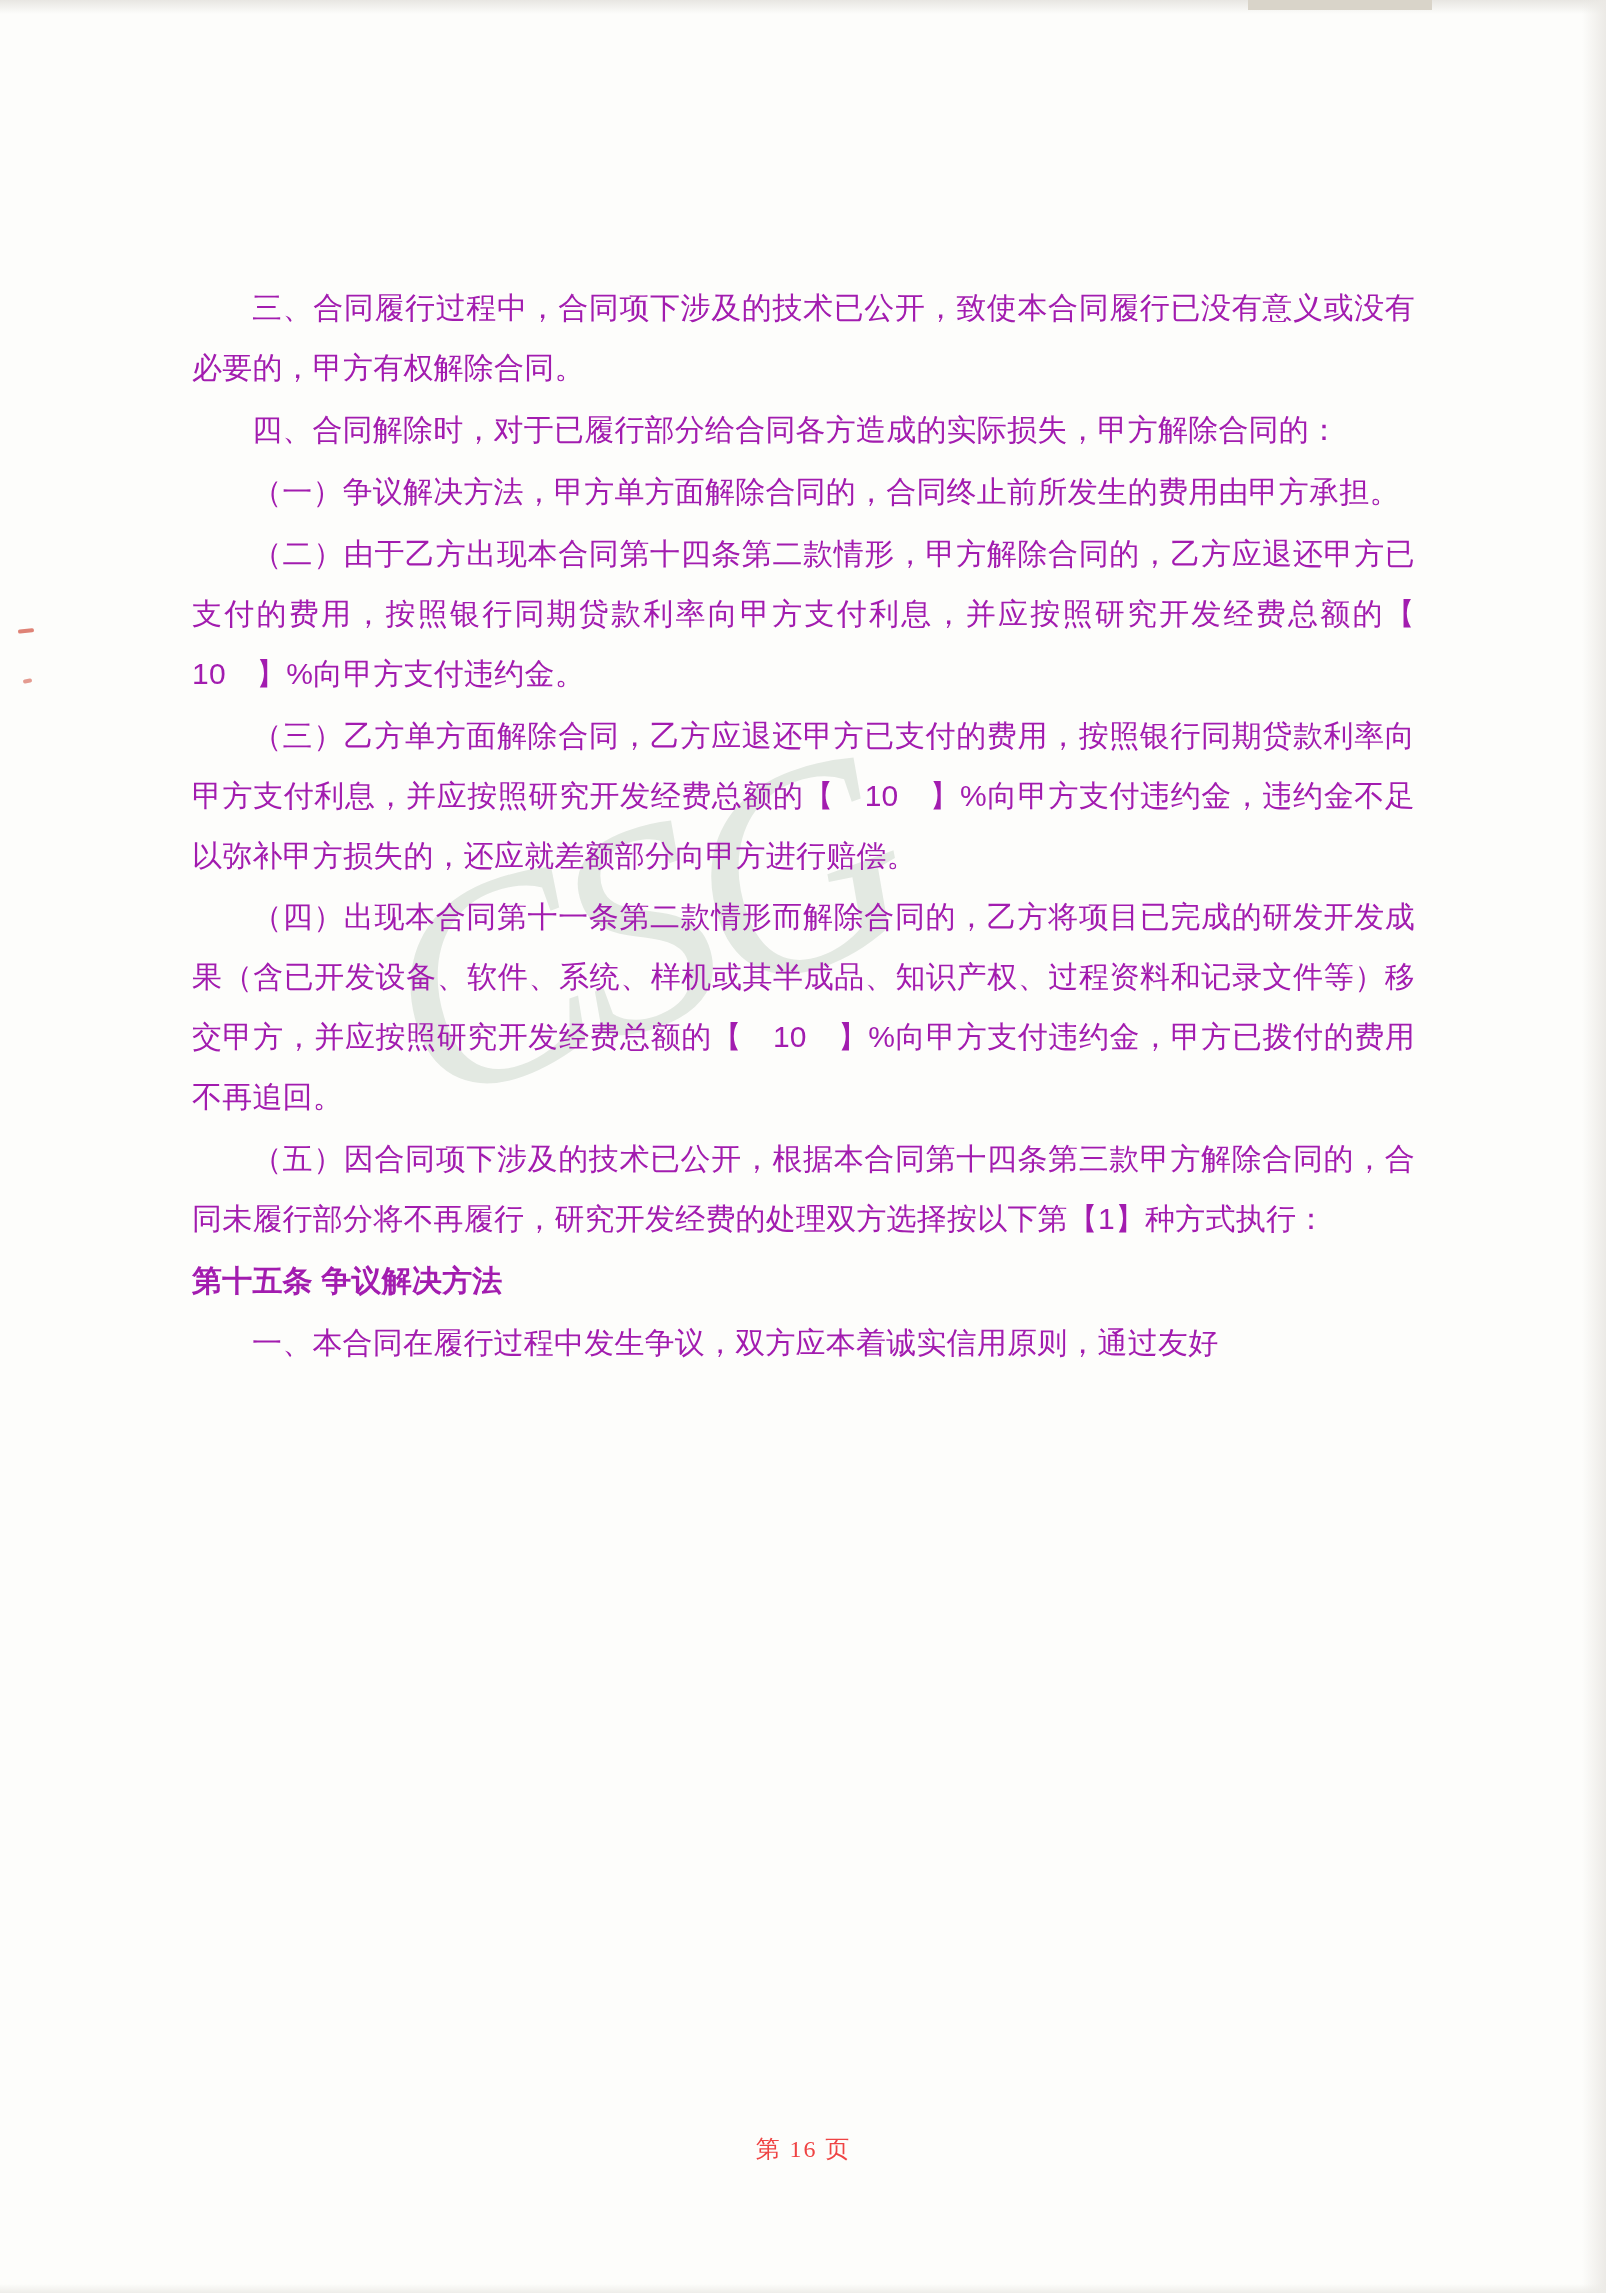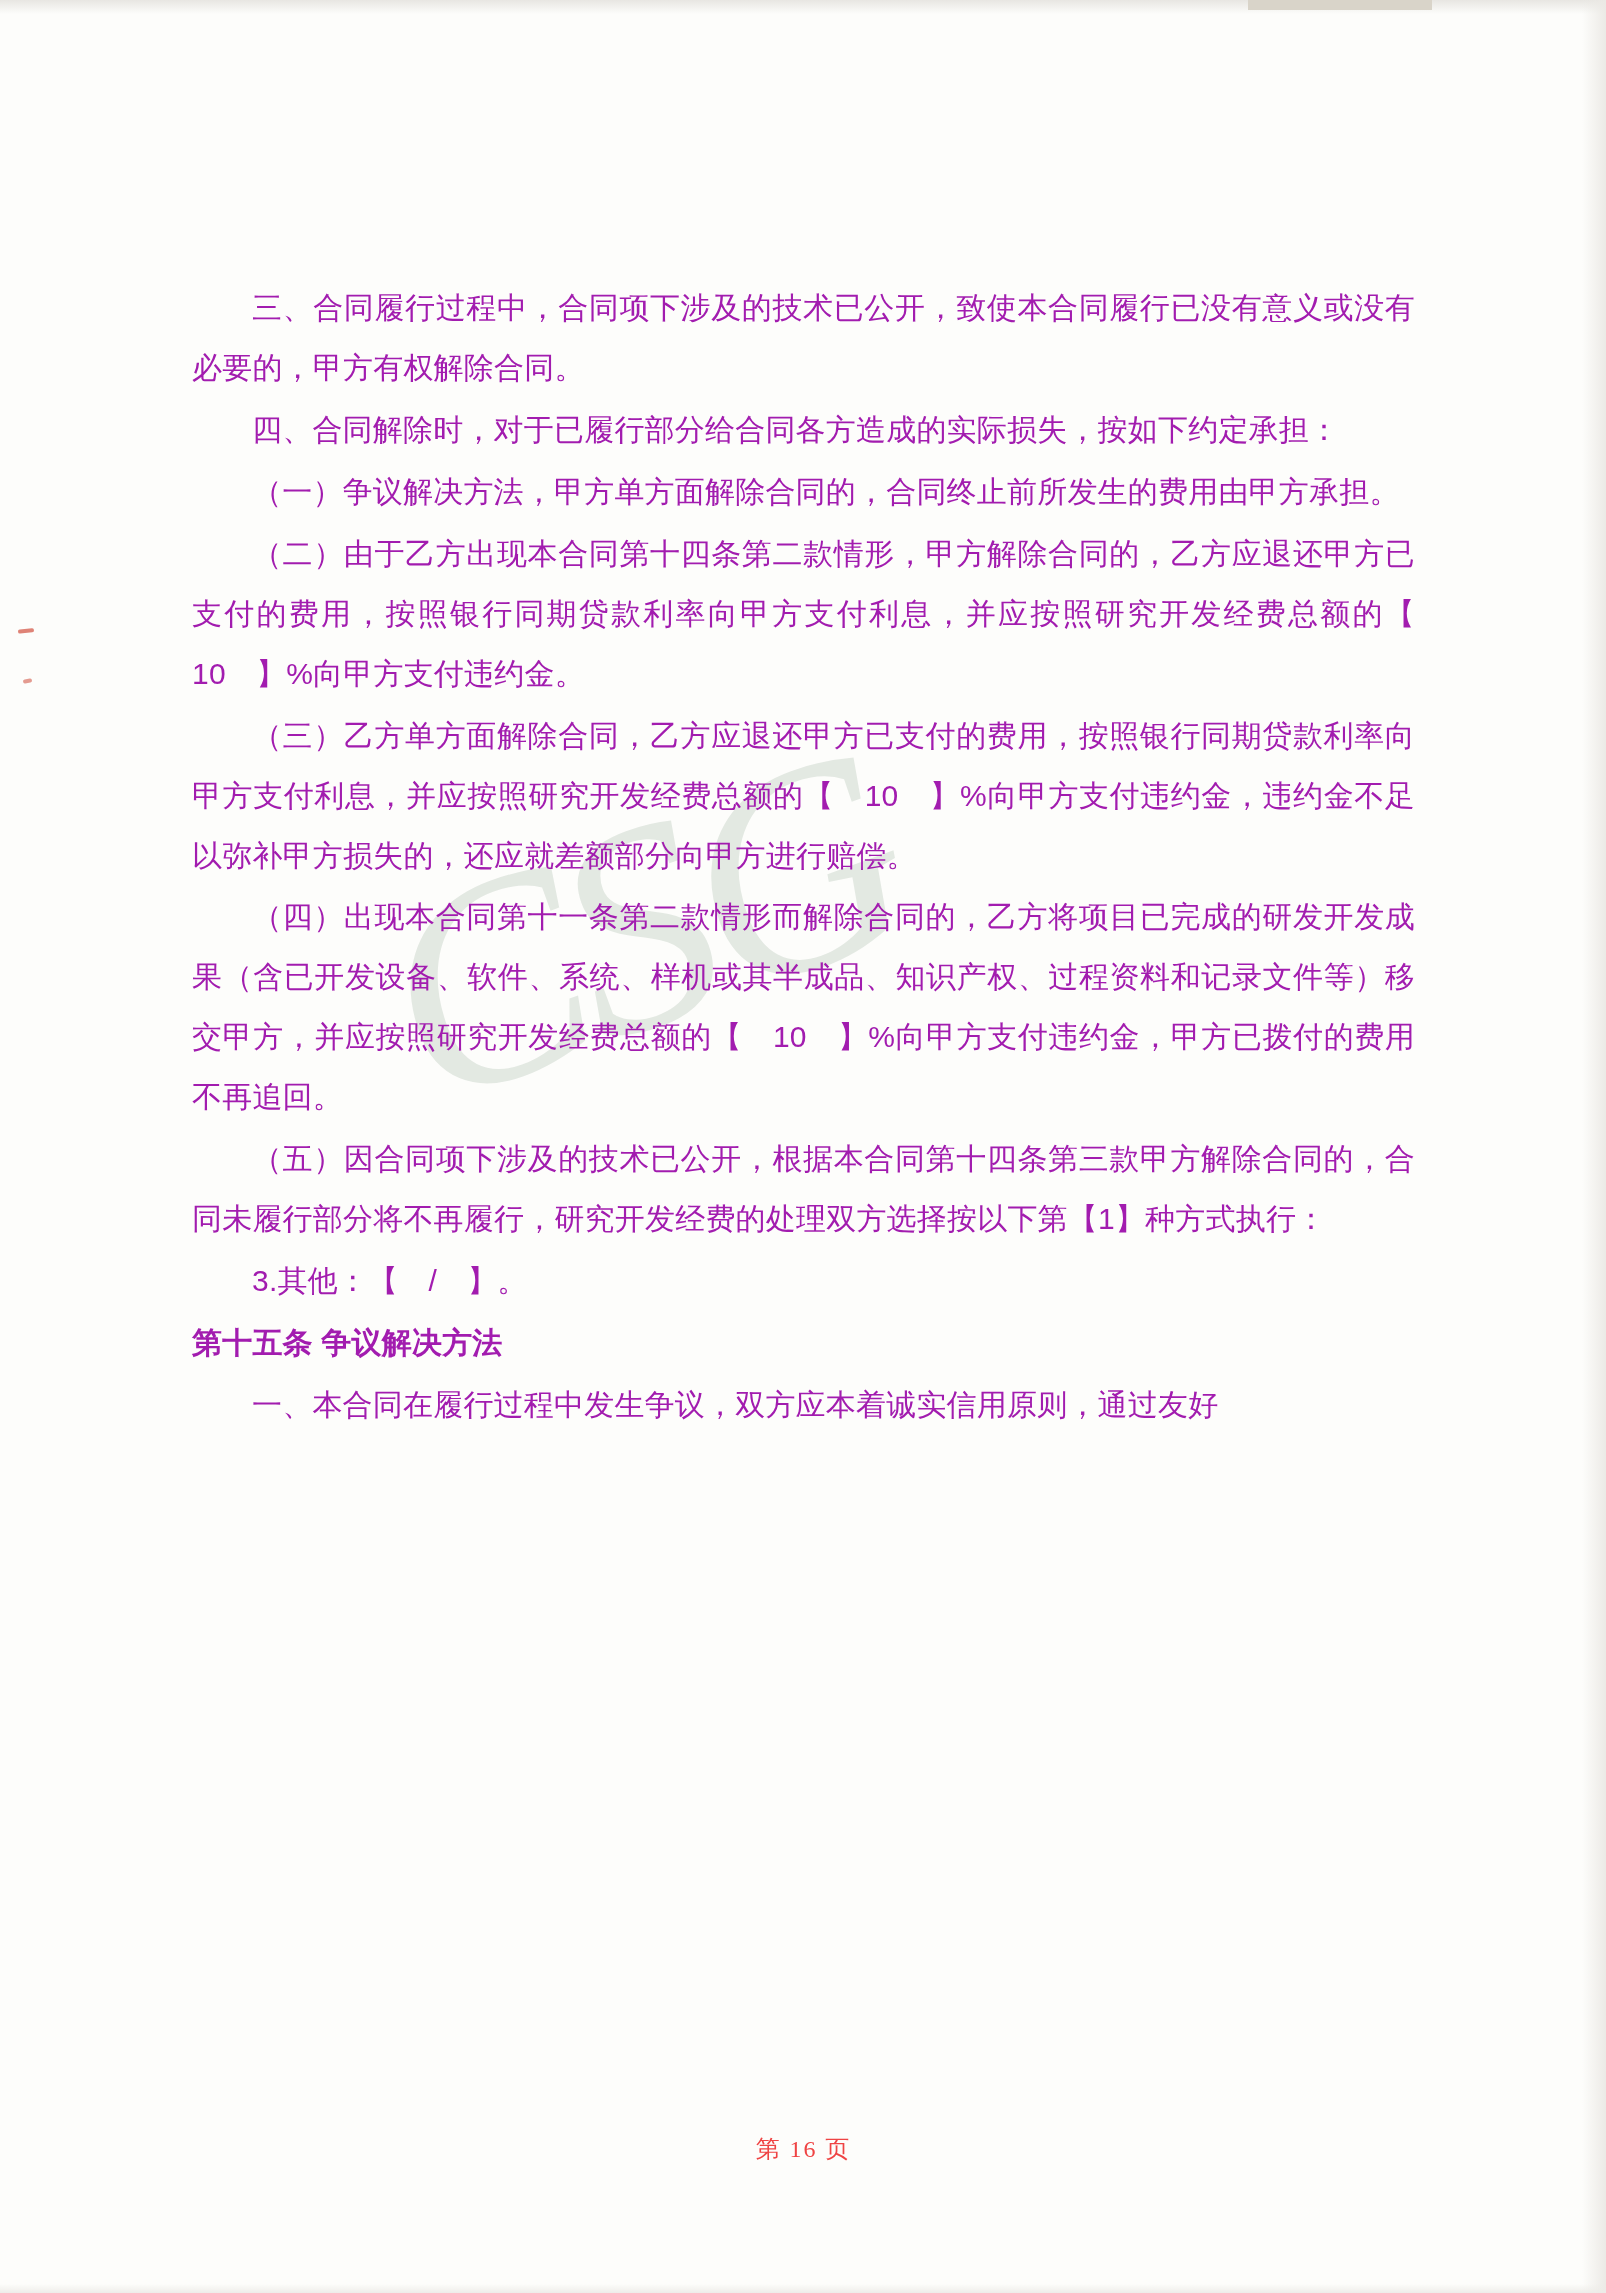--- a/index.html
+++ b/index.html
@@ -155,35 +155,34 @@
   <div class="ink-mark-2"></div>
 
   <div class="watermark">
     <span>CSG</span>
   </div>
 
   <div class="content">
 
     <p class="para indent2">三、合同履行过程中，合同项下涉及的技术已公开，致使本合同履行已没有意义或没有必要的，甲方有权解除合同。</p>
 
-    <p class="para indent2">四、合同解除时，对于已履行部分给合同各方造成的实际损失，按如下约定承担：</p>
+    <p class="para indent2">四、合同解除时，对于已履行部分给合同各方造成的实际损失，甲方解除合同的：</p>
 
     <p class="para indent2">（一）争议解决方法，甲方单方面解除合同的，合同终止前所发生的费用由甲方承担。</p>
 
     <p class="para indent2">（二）由于乙方出现本合同第十四条第二款情形，甲方解除合同的，乙方应退还甲方已支付的费用，按照银行同期贷款利率向甲方支付利息，并应按照研究开发经费总额的【　10　】%向甲方支付违约金。</p>
 
     <p class="para indent2">（三）乙方单方面解除合同，乙方应退还甲方已支付的费用，按照银行同期贷款利率向甲方支付利息，并应按照研究开发经费总额的【　10　】%向甲方支付违约金，违约金不足以弥补甲方损失的，还应就差额部分向甲方进行赔偿。</p>
 
     <p class="para indent2">（四）出现本合同第十一条第二款情形而解除合同的，乙方将项目已完成的研发开发成果（含已开发设备、软件、系统、样机或其半成品、知识产权、过程资料和记录文件等）移交甲方，并应按照研究开发经费总额的【　10　】%向甲方支付违约金，甲方已拨付的费用不再追回。</p>
 
     <p class="para indent2">（五）因合同项下涉及的技术已公开，根据本合同第十四条第三款甲方解除合同的，合同未履行部分将不再履行，研究开发经费的处理双方选择按以下第【1】种方式执行：</p>
 
 
 
-    <p class="para indent2">3.其他：【　/　】。</p>
 
     <p class="para heading">第十五条  争议解决方法</p>
 
     <p class="para indent2">一、本合同在履行过程中发生争议，双方应本着诚实信用原则，通过友好</p>
 
   </div>
 
   <div class="footer">
     <span>第 16 页</span>
   </div>

